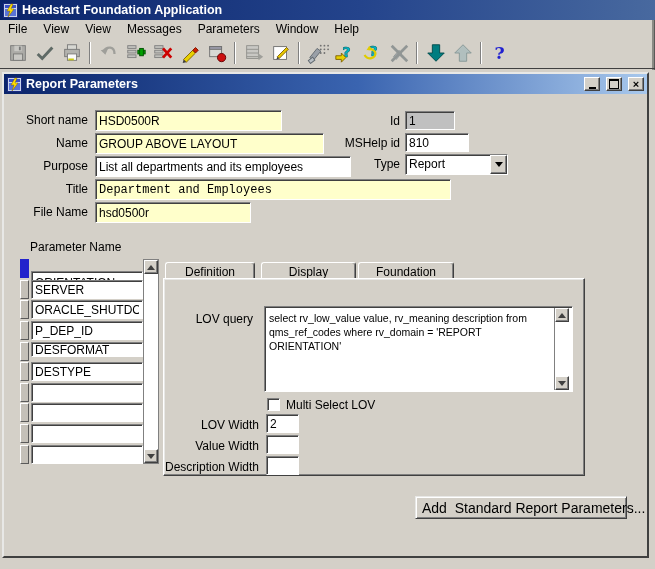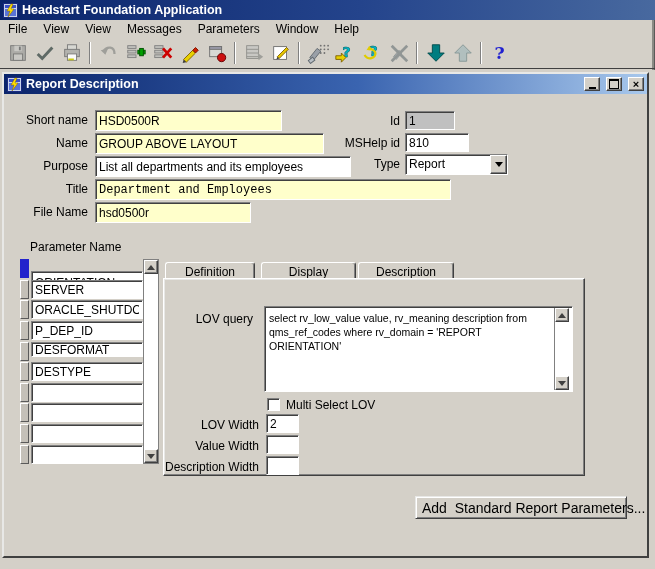--- a/index.html
+++ b/index.html
@@ -244,21 +244,21 @@
   <div class="mdi">
     <div class="child">
 
       <div class="ctitle">
         <svg class="appicon" viewBox="0 0 15 15">
           <rect x="0.5" y="0.5" width="14" height="14" fill="#c8d4ec" stroke="#1a2a80"></rect>
           <rect x="2" y="2" width="11" height="3" fill="#3a50c8"></rect>
           <rect x="2" y="6" width="11" height="7" fill="#5a74d8"></rect>
           <polygon points="8,1 4,8 7,8 5,14 11,6 8,6 10,1" fill="#ffe000" stroke="#806000" stroke-width="0.5"></polygon>
         </svg>
-        <span>Report Description</span>
+        <span>Report Parameters</span>
         <span class="spacer"></span>
         <button class="wbtn">
             <span class="glyph-min"></span>
           </button>
         <button class="wbtn">
             <span class="glyph-max"></span>
           </button>
         <button class="wbtn">
             <span class="glyph-x">×</span>
           </button>
@@ -322,21 +322,21 @@
           <button class="sbtn" style="top:0;">
               <span class="tri-up"></span>
             </button>
           <button class="sbtn" style="bottom:0;">
               <span class="tri-dn-s"></span>
             </button>
         </div>
 
         <button class="tab" style="left:161px;top:168px;width:90px;height:17px;"><span class="tlabel">Definition</span></button>
         <button class="tab" style="left:257px;top:168px;width:95px;height:17px;"><span class="tlabel">Display</span></button>
-        <button class="tab" style="left:354px;top:168px;width:96px;height:17px;"><span class="tlabel">Description</span></button>
+        <button class="tab" style="left:354px;top:168px;width:96px;height:17px;"><span class="tlabel">Foundation</span></button>
 
         <div class="tframe" style="left:159px;top:184px;width:422px;height:198px;"></div>
 
         <span class="flabel" style="left:150px;top:218px;width:99px;">LOV query</span>
         <div class="qwrap" style="left:260px;top:212px;width:309px;height:86px;">
           <textarea spellcheck="false" style="">select rv_low_value value, rv_meaning description from
 qms_ref_codes where rv_domain = 'REPORT
 ORIENTATION'</textarea>
           <div class="vscroll">
             <button class="sbtn" style="top:0;">

